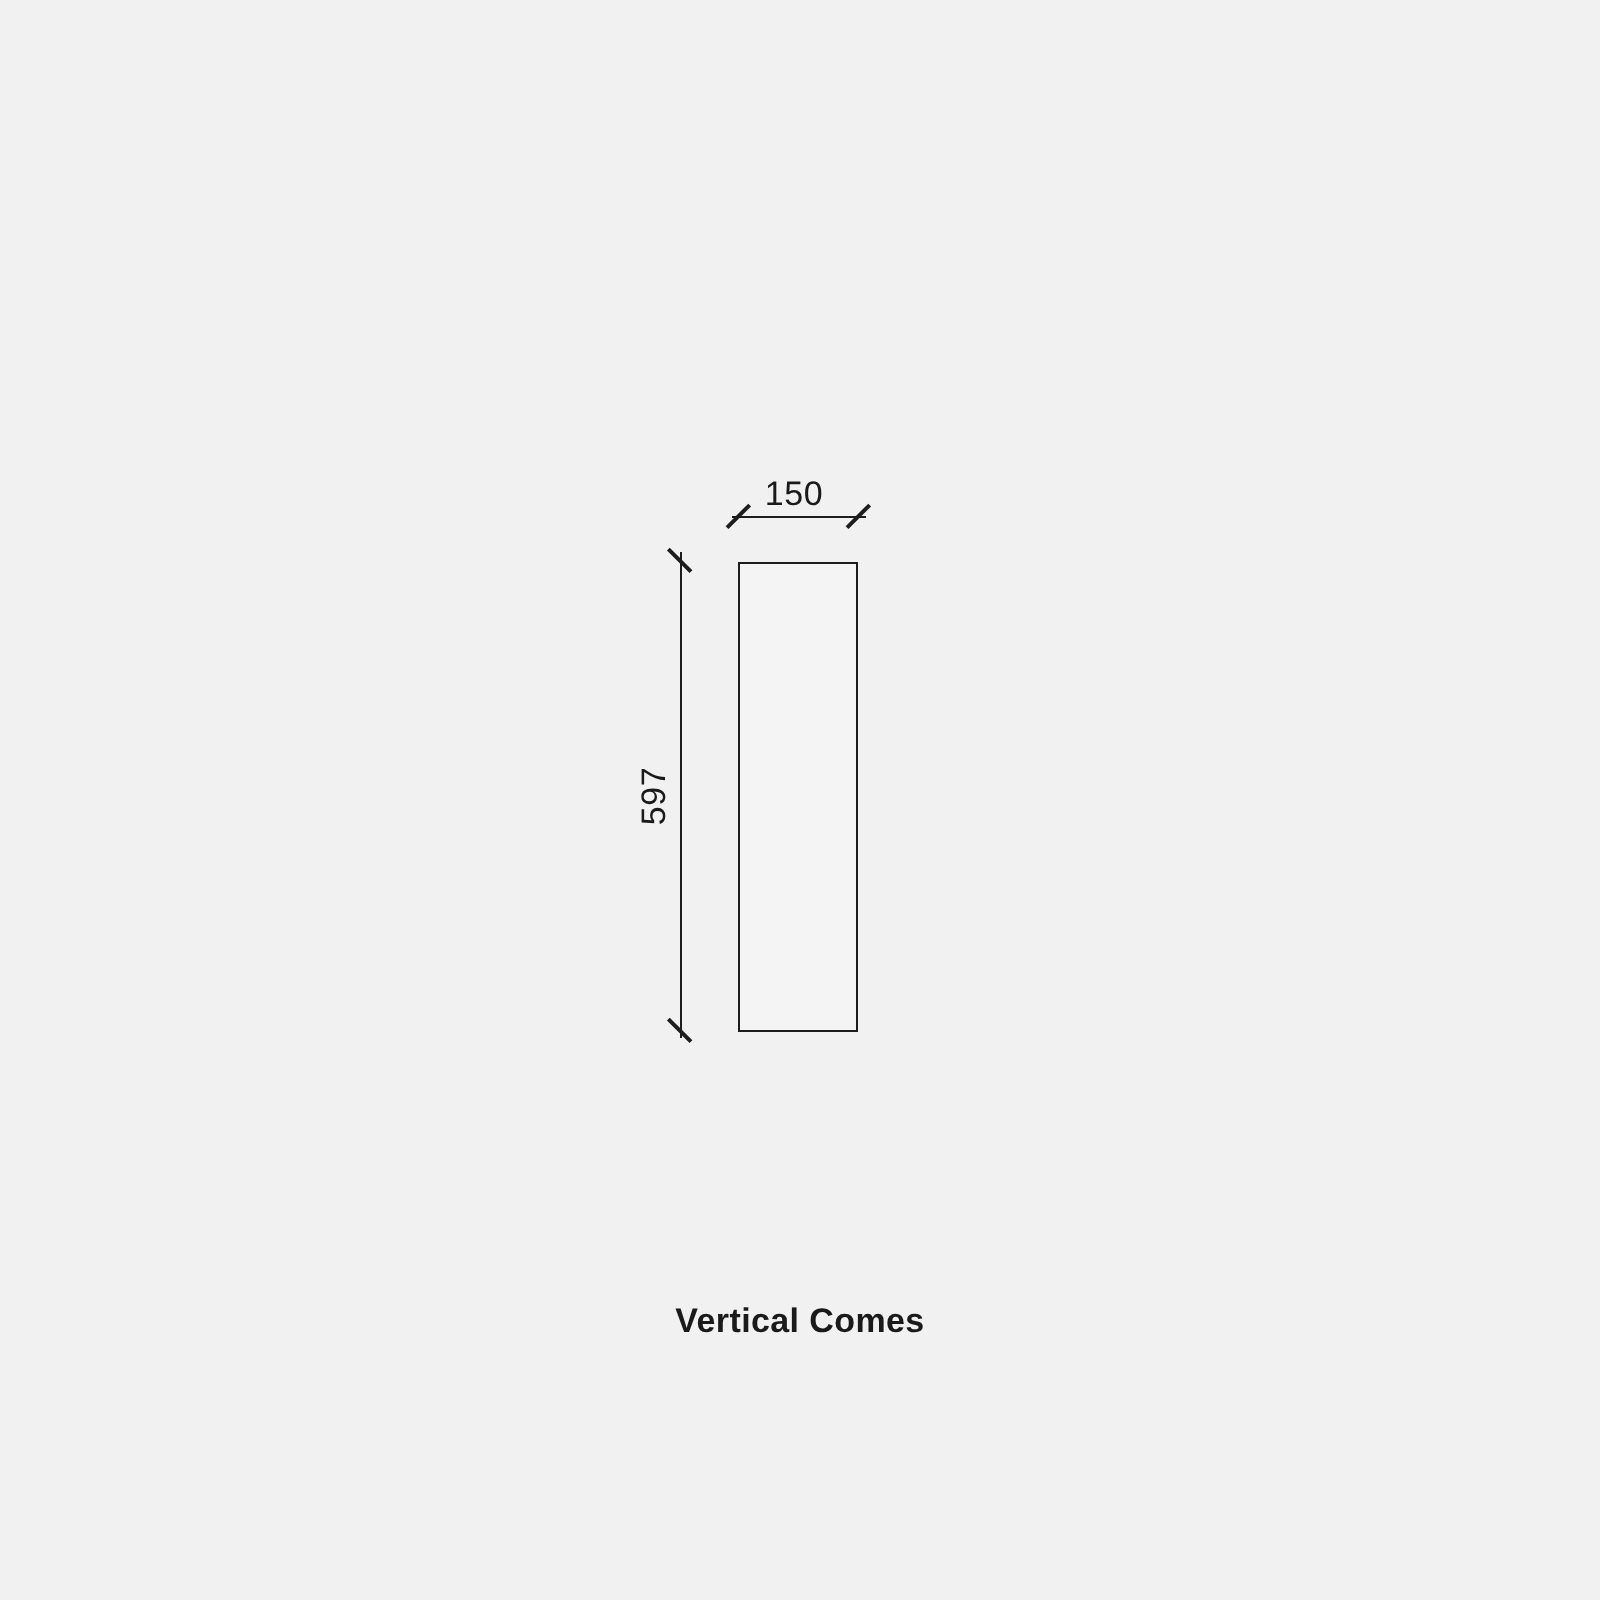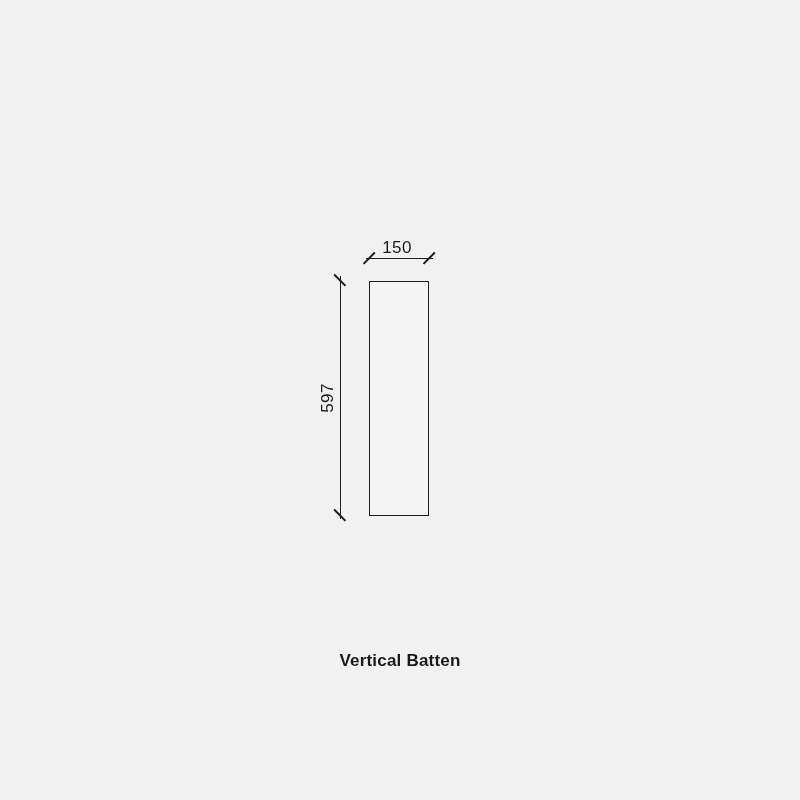--- a/index.html
+++ b/index.html
@@ -95,16 +95,16 @@
   <div class="tick fwd t1"></div>
   <div class="tick fwd t2"></div>
   <div class="dim-label width">150</div>
 
   <div class="dim-line-v"></div>
   <div class="tick bwd t3"></div>
   <div class="tick bwd t4"></div>
   <div class="dim-label height">597</div>
 
   <div class="caption">
-    <div>Vertical Batten</div>
+    <div>Vertical Comes</div>
   </div>
 
 </div>
 
 </body></html>

